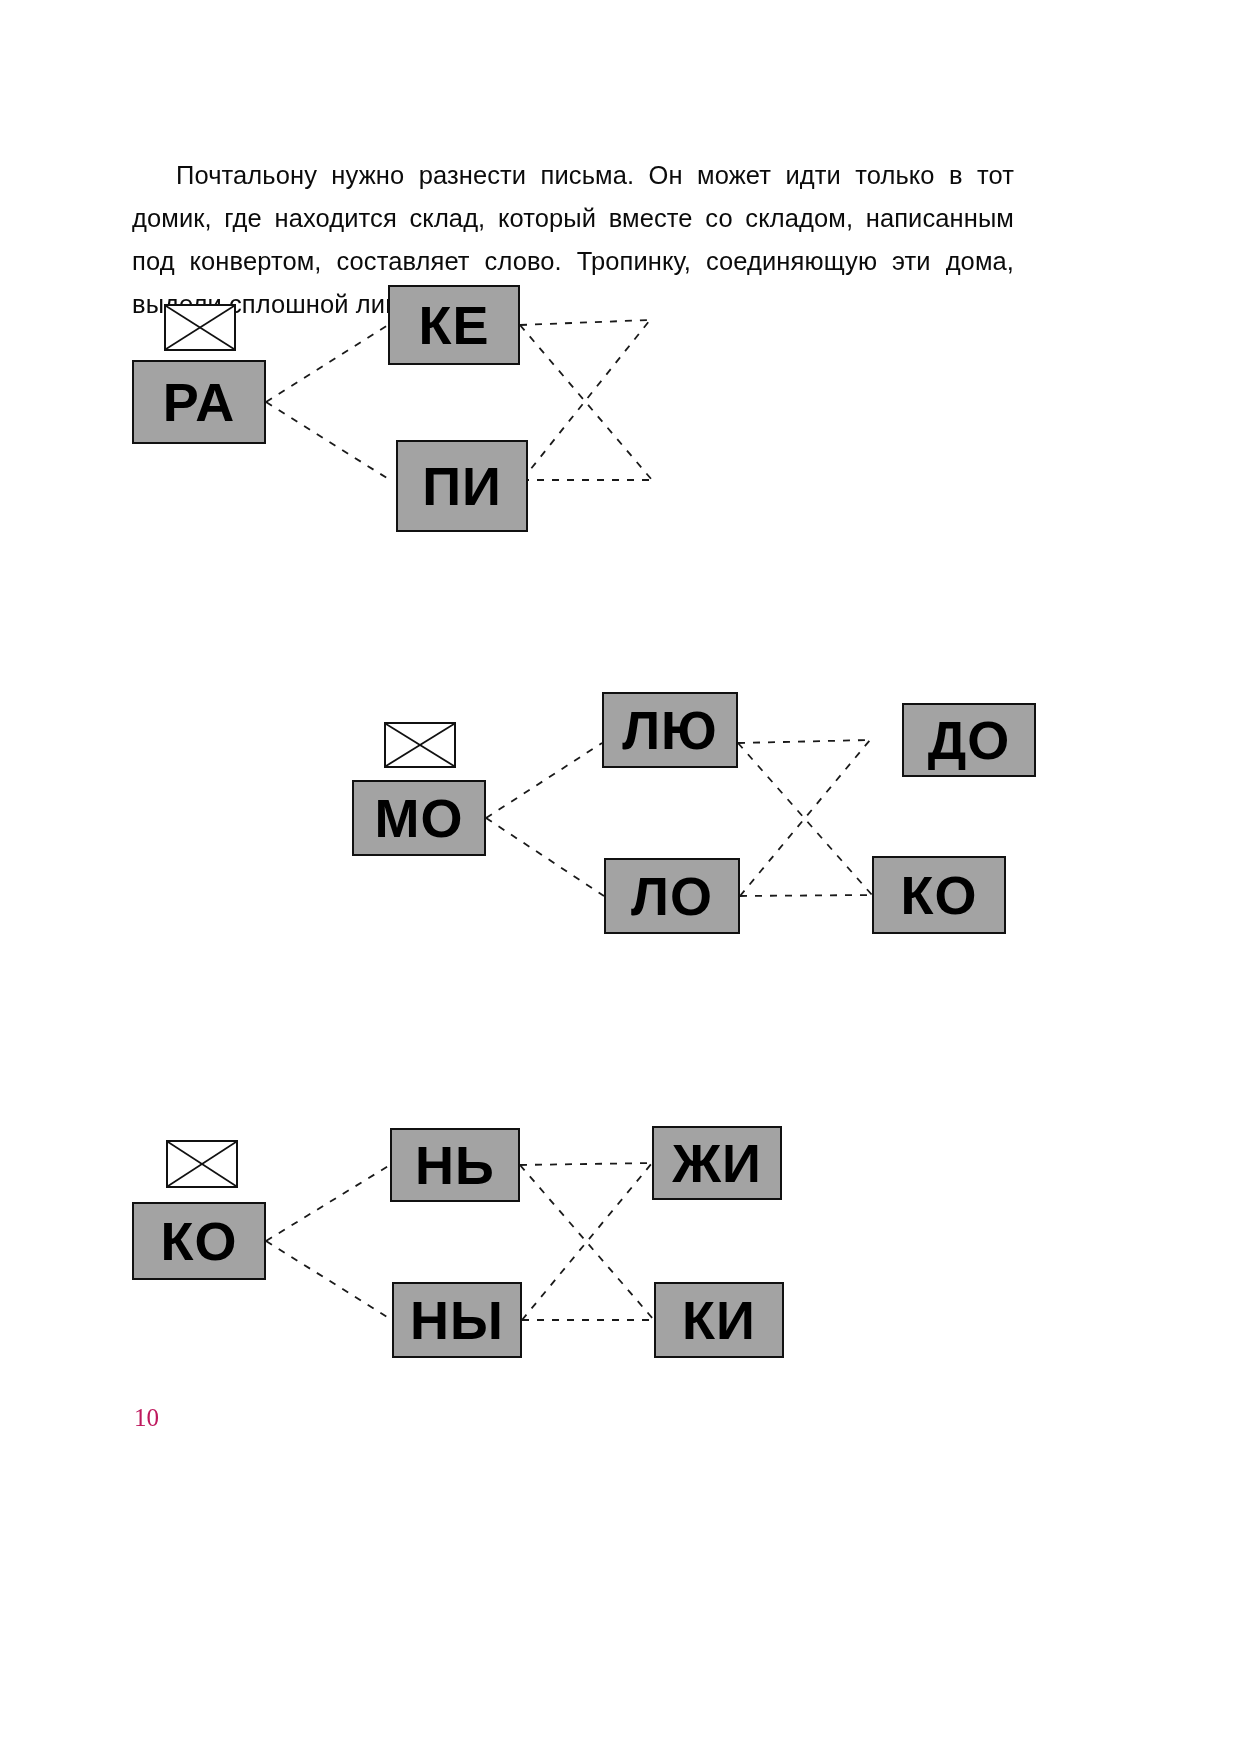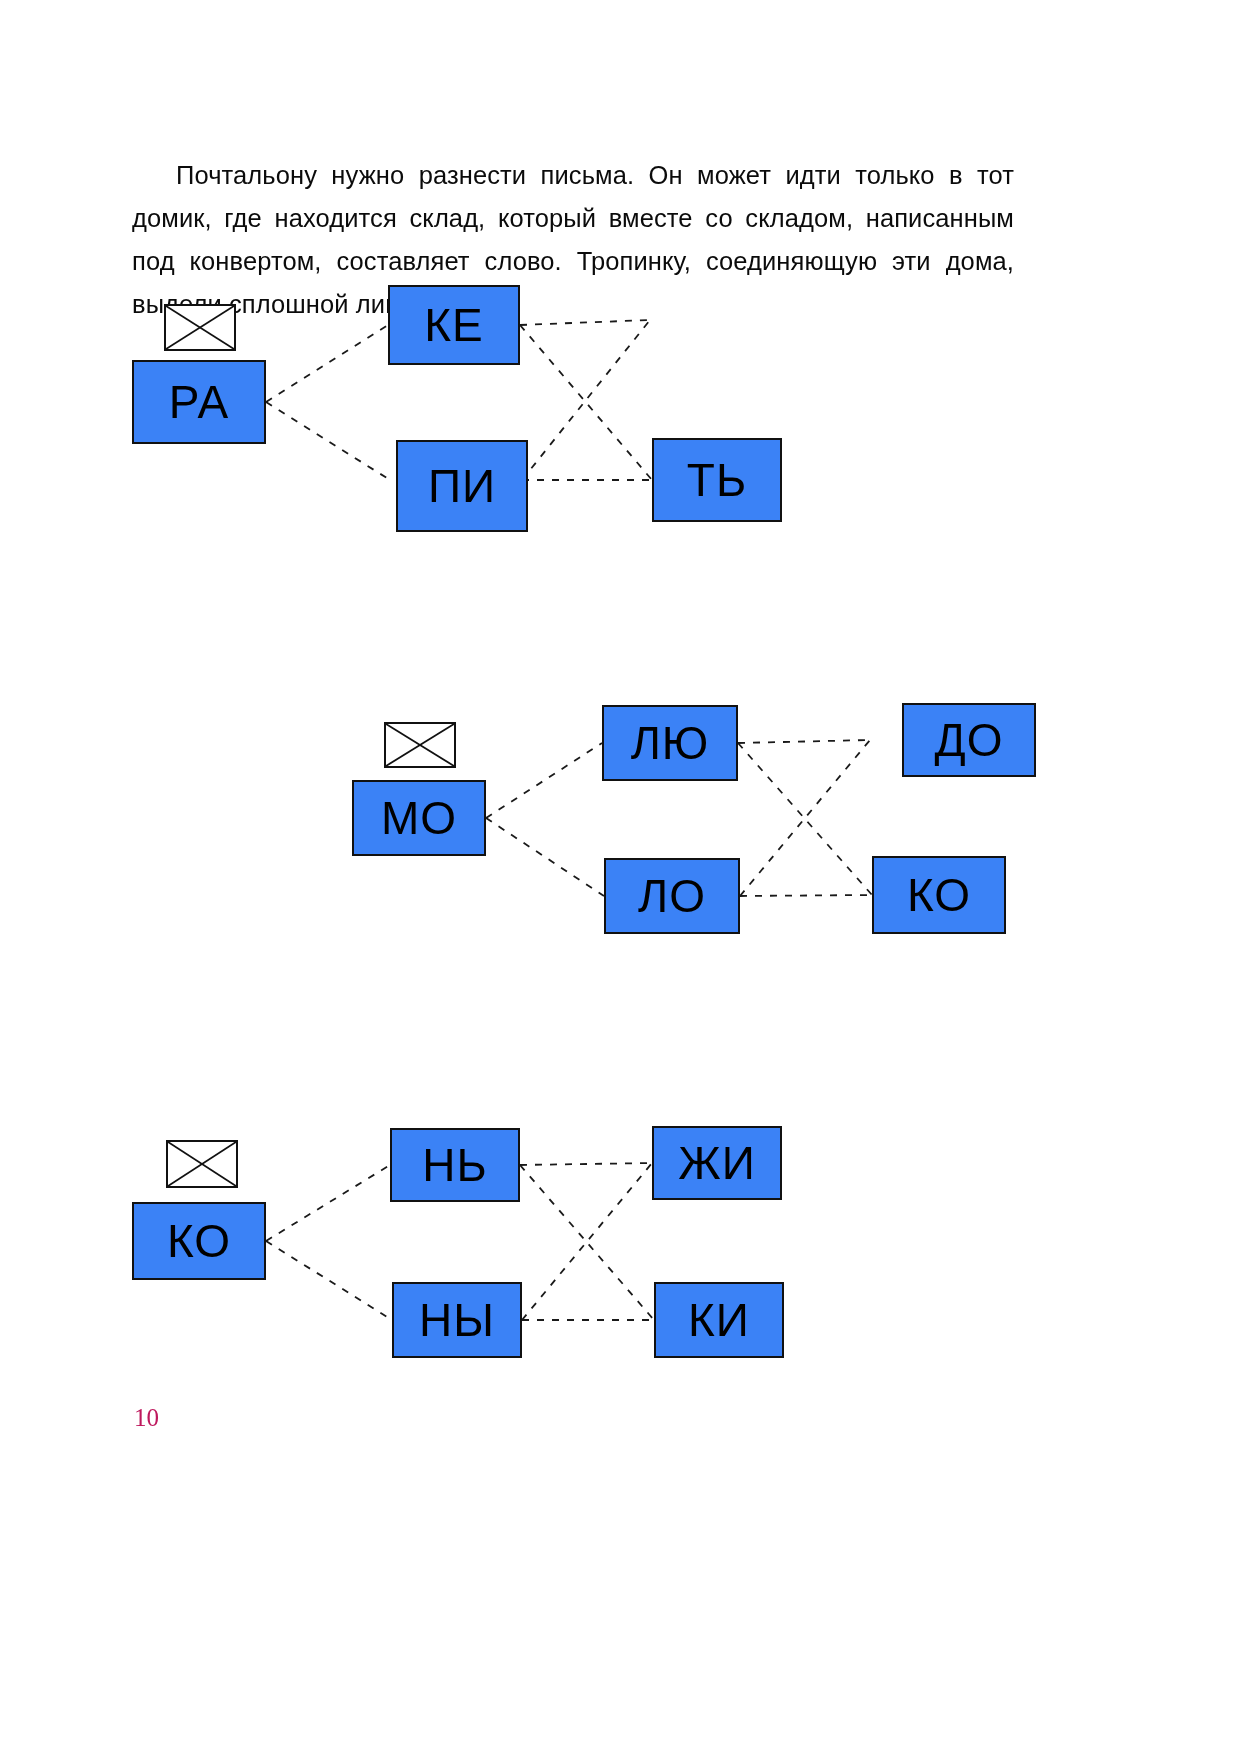--- a/index.html
+++ b/index.html
@@ -46,27 +46,27 @@
     position: absolute;
     left: 0; top: 0;
     width: 1240px; height: 270px;
     overflow: visible;
   }
 
   .node-box {
     position: absolute;
     box-sizing: border-box;
     border: 2.5px solid #111111;
-    background: #3b82f6;
+    background: #a3a3a3;
     display: flex;
     align-items: center;
     justify-content: center;
     font-family: "Liberation Sans", sans-serif;
-    font-weight: normal;
-    font-size: 46px;
+    font-weight: bold;
+    font-size: 54px;
     letter-spacing: 1px;
     color: #000000;
     z-index: 3;
   }
 
   .envelope-icon {
     position: absolute;
     box-sizing: border-box;
     border: 2.2px solid #111111;
     background: #ffffff;
@@ -106,43 +106,40 @@
     </div>
     <div class="node-box" style="left: 132px; top: 90px; width: 134px; height: 84px;">
       <span>РА</span>
     </div>
     <div class="node-box" style="left: 388px; top: 15px; width: 132px; height: 80px;">
       <span>КЕ</span>
     </div>
     <div class="node-box" style="left: 396px; top: 170px; width: 132px; height: 92px;">
       <span>ПИ</span>
     </div>
-    <div class="node-box" style="left: 652px; top: 168px; width: 130px; height: 84px;">
-      <span>ТЬ</span>
-    </div>
   </div>
 <div class="puzzle-group" id="group-1">
     <svg class="group-canvas" width="1240" height="270" viewBox="0 0 1240 270" style="position: absolute; left: 0px; top: 0px; z-index: 1;">
       <line x1="486" y1="128" x2="602" y2="53" stroke="#1a1a1a" stroke-width="1.8" stroke-dasharray="7 8"></line>
       <line x1="486" y1="128" x2="604" y2="206" stroke="#1a1a1a" stroke-width="1.8" stroke-dasharray="7 8"></line>
       <line x1="738" y1="53" x2="870" y2="50" stroke="#1a1a1a" stroke-width="1.8" stroke-dasharray="7 8"></line>
       <line x1="738" y1="53" x2="872" y2="205" stroke="#1a1a1a" stroke-width="1.8" stroke-dasharray="7 8"></line>
       <line x1="740" y1="206" x2="870" y2="50" stroke="#1a1a1a" stroke-width="1.8" stroke-dasharray="7 8"></line>
       <line x1="740" y1="206" x2="872" y2="205" stroke="#1a1a1a" stroke-width="1.8" stroke-dasharray="7 8"></line>
     </svg>
     <div class="envelope-icon" style="left: 384px; top: 32px; width: 72px; height: 46px;">
       <svg width="68" height="42" viewBox="0 0 68 42">
         <line x1="0" y1="0" x2="68" y2="42" stroke="#111111" stroke-width="1.8"></line>
         <line x1="68" y1="0" x2="0" y2="42" stroke="#111111" stroke-width="1.8"></line>
       </svg>
     </div>
     <div class="node-box" style="left: 352px; top: 90px; width: 134px; height: 76px;">
       <span>МО</span>
     </div>
-    <div class="node-box" style="left: 602px; top: 15px; width: 136px; height: 76px;">
+    <div class="node-box" style="left: 602px; top: 2px; width: 136px; height: 76px;">
       <span>ЛЮ</span>
     </div>
     <div class="node-box" style="left: 604px; top: 168px; width: 136px; height: 76px;">
       <span>ЛО</span>
     </div>
     <div class="node-box" style="left: 902px; top: 13px; width: 134px; height: 74px;">
       <span>ДО</span>
     </div>
     <div class="node-box" style="left: 872px; top: 166px; width: 134px; height: 78px;">
       <span>КО</span>

